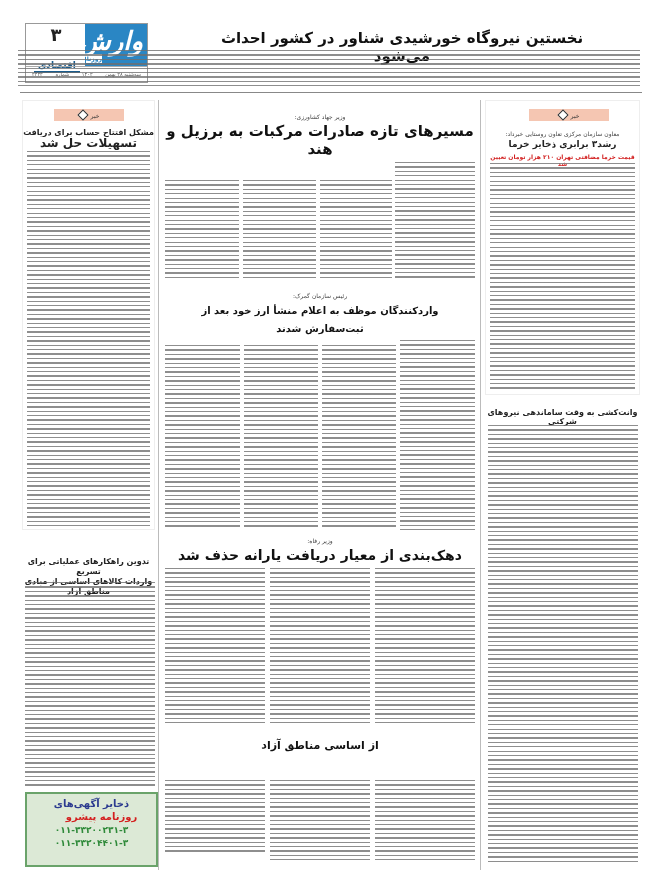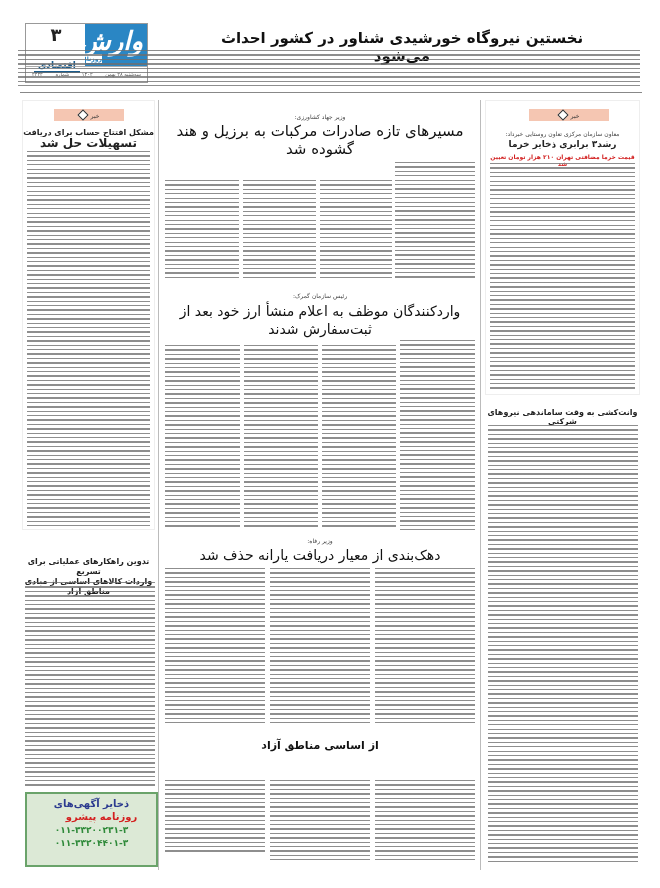--- a/index.html
+++ b/index.html
@@ -27,21 +27,21 @@
 
   
   .news-box { background: #fff; border: 1px solid #eee; }
   .khabar-tab { position: absolute; height: 12px; background: #f5c6b2; display: flex; align-items: center; justify-content: center; gap: 4px; font-size: 6px; color: #333; }
   .khabar-diamond { width: 8px; height: 8px; border: 1.5px solid #333; transform: rotate(45deg); background: #fff; display: inline-block; }
   .box-kicker { position: absolute; text-align: center; font-size: 6px; color: #444; }
   .box-title { position: absolute; text-align: center; font-size: 9px; font-weight: bold; color: #222; line-height: 11px; }
   .box-red { position: absolute; text-align: center; font-size: 6px; color: #d21f1f; font-weight: bold; }
 
   .kicker { position: absolute; text-align: center; font-size: 6px; color: #444; }
-  .headline-big { position: absolute; text-align: center; font-weight: normal; color: #111; }
+  .headline-big { position: absolute; text-align: center; font-weight: bold; color: #111; }
 
   
   #ad-box { left: 25px; top: 792px; width: 133px; height: 75px; background: #dce9d6; border: 2px solid #6aa36a; text-align: center; direction: rtl; }
   #ad-line1 { font-size: 10px; font-weight: bold; color: #2b3a8f; margin-top: 4px; }
   #ad-line2 { font-size: 10px; font-weight: bold; color: #d41f1f; margin-top: 2px; padding-left: 20px; }
   .ad-phone { font-size: 9px; color: #2f8a3a; font-weight: bold; margin-top: 3px; direction: ltr; }
 </style>
 </head>
 <body>
 
@@ -101,29 +101,28 @@
 <div id="ad-box" class="abs">
   <div id="ad-line1">ذخایر آگهی‌های</div>
   <div id="ad-line2">روزنامه پیشرو</div>
   <div class="ad-phone">۰۱۱-۳۳۲۰۰۲۳۱-۳</div>
   <div class="ad-phone">۰۱۱-۳۳۲۰۴۴۰۱-۳</div>
 </div>
 
 <div class="kicker" style="left:160px; right:180px; top:113px;">وزیر جهاد کشاورزی:</div>
 <div class="headline-big" style="left:160px; right:180px; top:122px; font-size:15px; line-height:18px;">
   <div>مسیرهای تازه صادرات مرکبات به برزیل و هند</div>
-  <div>گشوده شد</div>
 </div>
 <div class="abs textblock" style="left:395px; top:162px; width:80px; height:118px;"></div>
 <div class="abs textblock" style="left:320px; top:180px; width:72px; height:100px;"></div>
 <div class="abs textblock" style="left:243px; top:180px; width:73px; height:100px;"></div>
 <div class="abs textblock" style="left:165px; top:180px; width:74px; height:100px;"></div>
 
 <div class="kicker" style="left:160px; right:180px; top:292px;">رئیس سازمان گمرک:</div>
-<div class="headline-big" style="left:160px; right:180px; top:302px; font-size:14px; line-height:18px;">
+<div class="headline-big" style="left:160px; right:180px; top:302px; font-size:10px; line-height:18px;">
   <div>واردکنندگان موظف به اعلام منشأ ارز خود بعد از</div>
   <div>ثبت‌سفارش شدند</div>
 </div>
 <div class="abs textblock" style="left:400px; top:340px; width:75px; height:190px;"></div>
 <div class="abs textblock" style="left:322px; top:345px; width:74px; height:185px;"></div>
 <div class="abs textblock" style="left:244px; top:345px; width:74px; height:185px;"></div>
 <div class="abs textblock" style="left:165px; top:345px; width:75px; height:185px;"></div>
 
 <div class="kicker" style="left:160px; right:180px; top:537px;">وزیر رفاه:</div>
 <div class="headline-big" style="left:160px; right:180px; top:547px; font-size:14px;">دهک‌بندی از معیار دریافت یارانه حذف شد</div>

